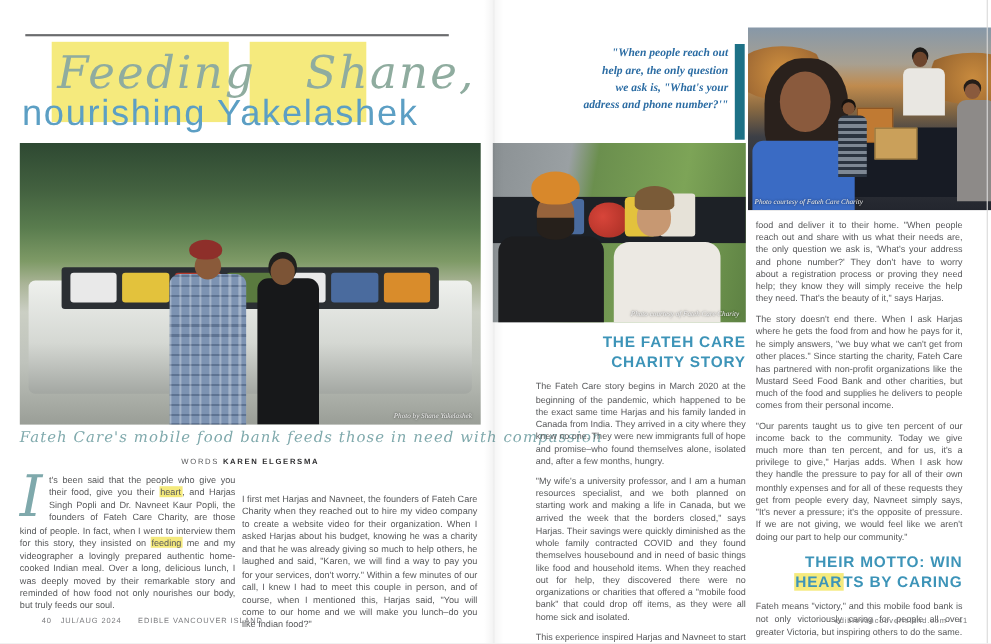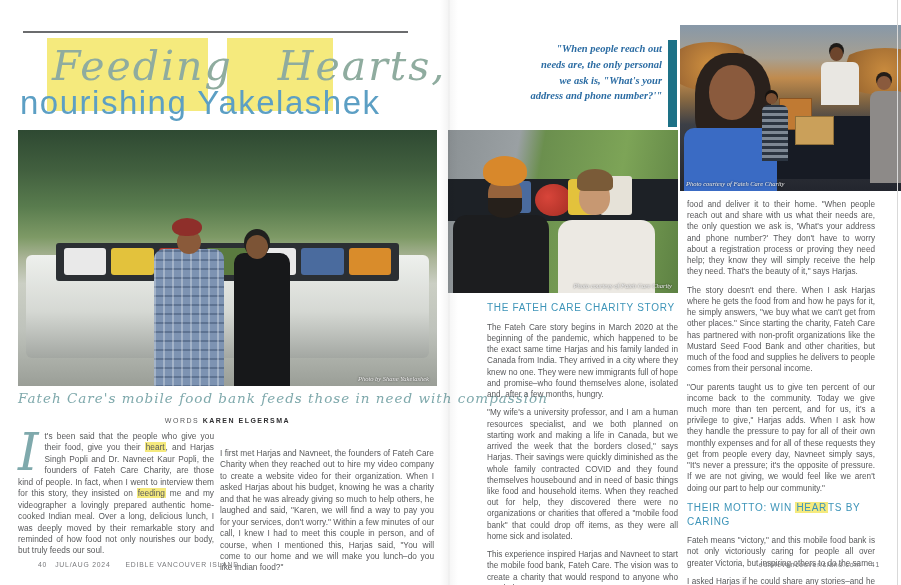--- a/index.html
+++ b/index.html
@@ -84,21 +84,21 @@
   .lcol2{left:220px;top:448px;width:214px;}
   .dropcap{float:left;font-family:"DejaVu Serif",serif;font-style:italic;font-size:52px;line-height:.72;
            color:#7FA9AC;margin:3px 6px 0 0;}
   .word-hl{background:#F5EA7D;padding:0 1px;}
 
   
   .rcol{font-size:8.2px;line-height:1.37;text-align:justify;color:#58595B;}
   .rcol1{left:487px;top:301px;width:191px;}
   .rcol2{left:687px;top:199px;width:188px;}
   .rcol p{margin:0 0 7px 0;}
-  .sec-head{font-size:10px;font-weight:normal;letter-spacing:0.7px;color:#3D94B8;margin:0 0 5px 0;text-align:left;}
+  .sec-head{font-size:14px;font-weight:bold;letter-spacing:0.7px;color:#3D94B8;margin:0 0 5px 0;text-align:right;}
   .motto{margin-top:3px;}
 
   
   .footer{font-size:6.8px;letter-spacing:0.8px;color:#77787B;}
   .footer-left{left:38px;top:561px;}
   .footer-left span{margin-right:8px;}
   .footer-left .mag{margin-left:7px;}
   .footer-right{right:21px;top:561px;text-align:right;}
   .footer-right .pn{margin-left:10px;}
   .gutter{left:440px;top:0;width:18px;height:585px;
@@ -107,26 +107,26 @@
 </style>
 </head>
 <body>
 
 <div class="spread">
 
   <div class="abs kicker-rule"></div>
 
   <div class="abs hl-block hl1"></div>
   <div class="abs hl-block hl2"></div>
-  <div class="abs title-script">Feeding Hearts,</div>
+  <div class="abs title-script">Feeding Shane,</div>
   <div class="abs title-sans">nourishing Yakelashek</div>
 
   <div class="abs pull-quote">
     <div>"When people reach out</div>
-    <div>needs are, the only personal</div>
+    <div>help are, the only question</div>
     <div>we ask is, "What's your</div>
     <div>address and phone number?'"</div>
   </div>
   <div class="abs teal-bar"></div>
 
   <div class="abs photo photo-top">
     <div class="ph pt-tree1"></div>
     <div class="ph pt-tree2"></div>
     <div class="ph pt-truckbed"></div>
     <div class="ph pt-box1"></div>

